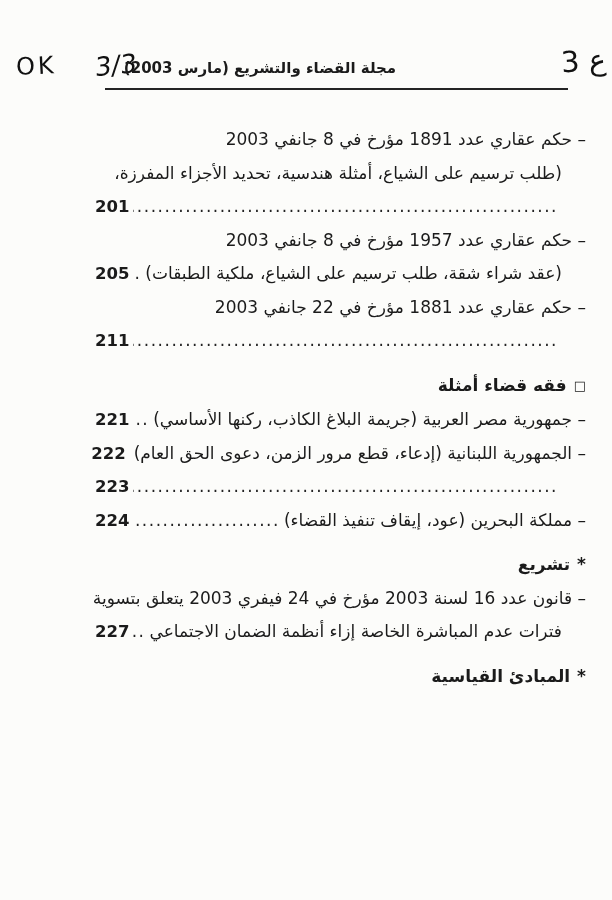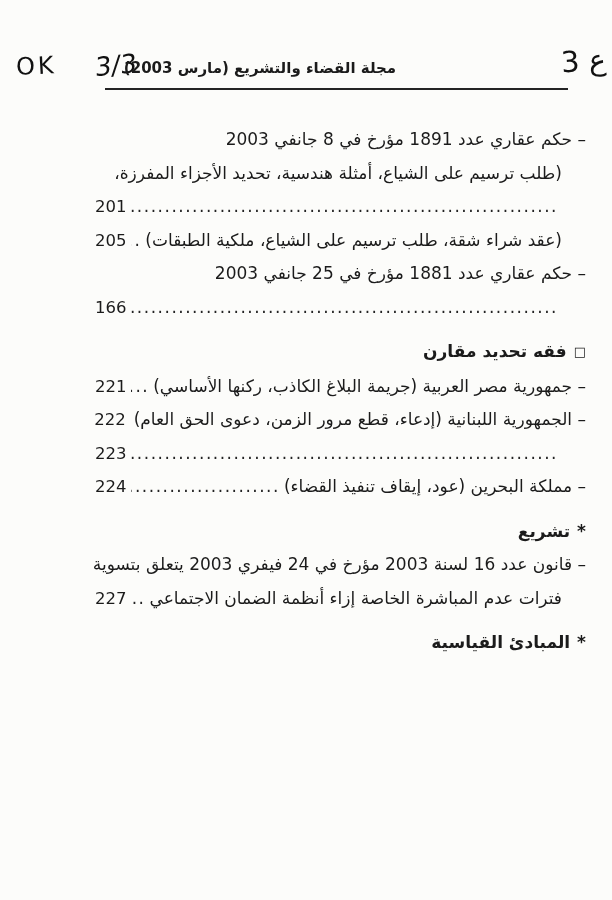--- a/index.html
+++ b/index.html
@@ -50,21 +50,21 @@
     flex: 1 1 auto;
     overflow: hidden; white-space: nowrap;
     margin: 0 4px;
     letter-spacing: 1.5px;
     color: #232323;
   }
   .dots::after {
     content: "........................................................................................................................................................................";
   }
   .page-num {
-    font-weight: 400;
+    font-weight: 700;
     direction: ltr;
     flex: 0 0 auto;
     font-size: 16.5px;
   }
   .toc-heading {
     font-weight: 700;
     margin-top: 11px;
     display: flex; align-items: baseline; gap: 7px;
   }
   .toc-heading .marker { font-weight: 700; }
@@ -90,35 +90,38 @@
       <div class="toc-line">
         <span class="ltext">– حكم عقاري عدد 1891 مؤرخ في 8 جانفي 2003</span>
       </div>
       <div class="toc-line cont">
         <span class="ltext">(طلب ترسيم على الشياع، أمثلة هندسية، تحديد الأجزاء المفرزة،</span>
       </div>
       <div class="toc-line cont">
         <span class="dots"></span>
         <span class="page-num">201</span>
       </div>
+      <div class="toc-line">
+        <span class="ltext">– حكم عقاري عدد 1957 مؤرخ في 8 جانفي 2003</span>
+      </div>
       <div class="toc-line cont">
         <span class="ltext">(عقد شراء شقة، طلب ترسيم على الشياع، ملكية الطبقات)</span>
         <span class="dots"></span>
         <span class="page-num">205</span>
       </div>
       <div class="toc-line">
-        <span class="ltext">– حكم عقاري عدد 1881 مؤرخ في 25 جانفي 2003</span>
+        <span class="ltext">– حكم عقاري عدد 1881 مؤرخ في 22 جانفي 2003</span>
       </div>
       <div class="toc-line cont">
         <span class="dots"></span>
-        <span class="page-num">166</span>
+        <span class="page-num">211</span>
       </div>
       <div class="toc-heading">
         <span class="marker square">□</span>
-        <span>فقه تحديد مقارن</span>
+        <span>فقه قضاء أمثلة</span>
       </div>
       <div class="toc-line">
         <span class="ltext">– جمهورية مصر العربية (جريمة البلاغ الكاذب، ركنها الأساسي)</span>
         <span class="dots"></span>
         <span class="page-num">221</span>
       </div>
       <div class="toc-line">
         <span class="ltext">– الجمهورية اللبنانية (إدعاء، قطع مرور الزمن، دعوى الحق العام)</span>
         <span class="dots"></span>
         <span class="page-num">222</span>

